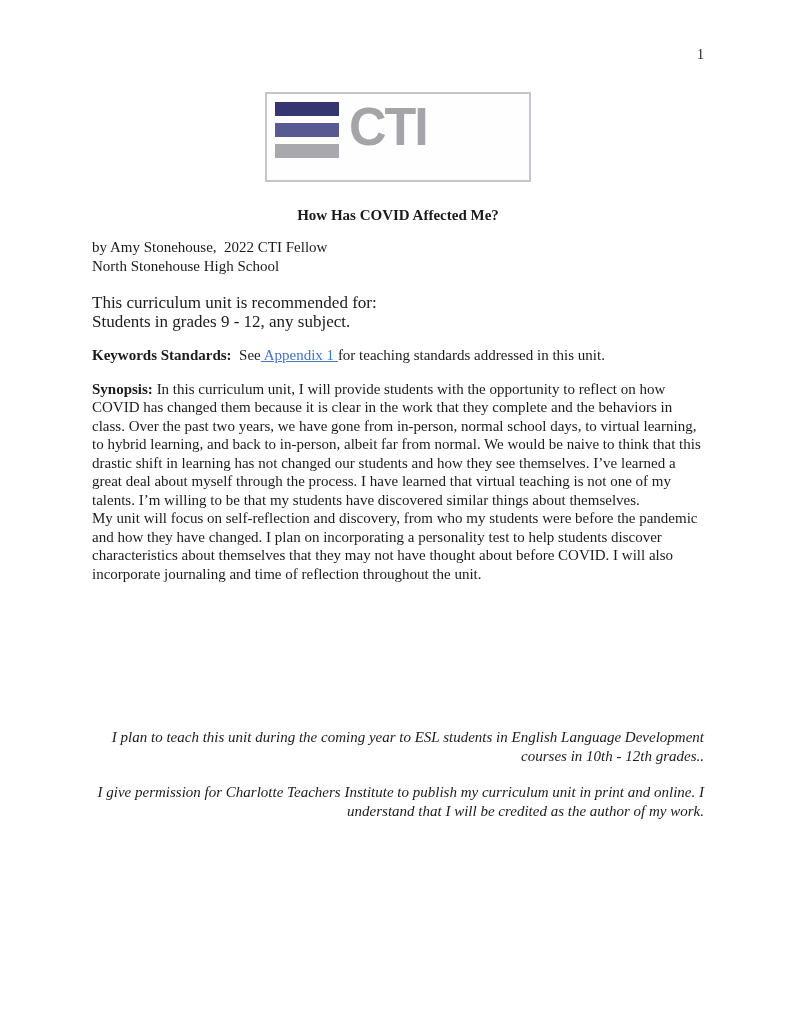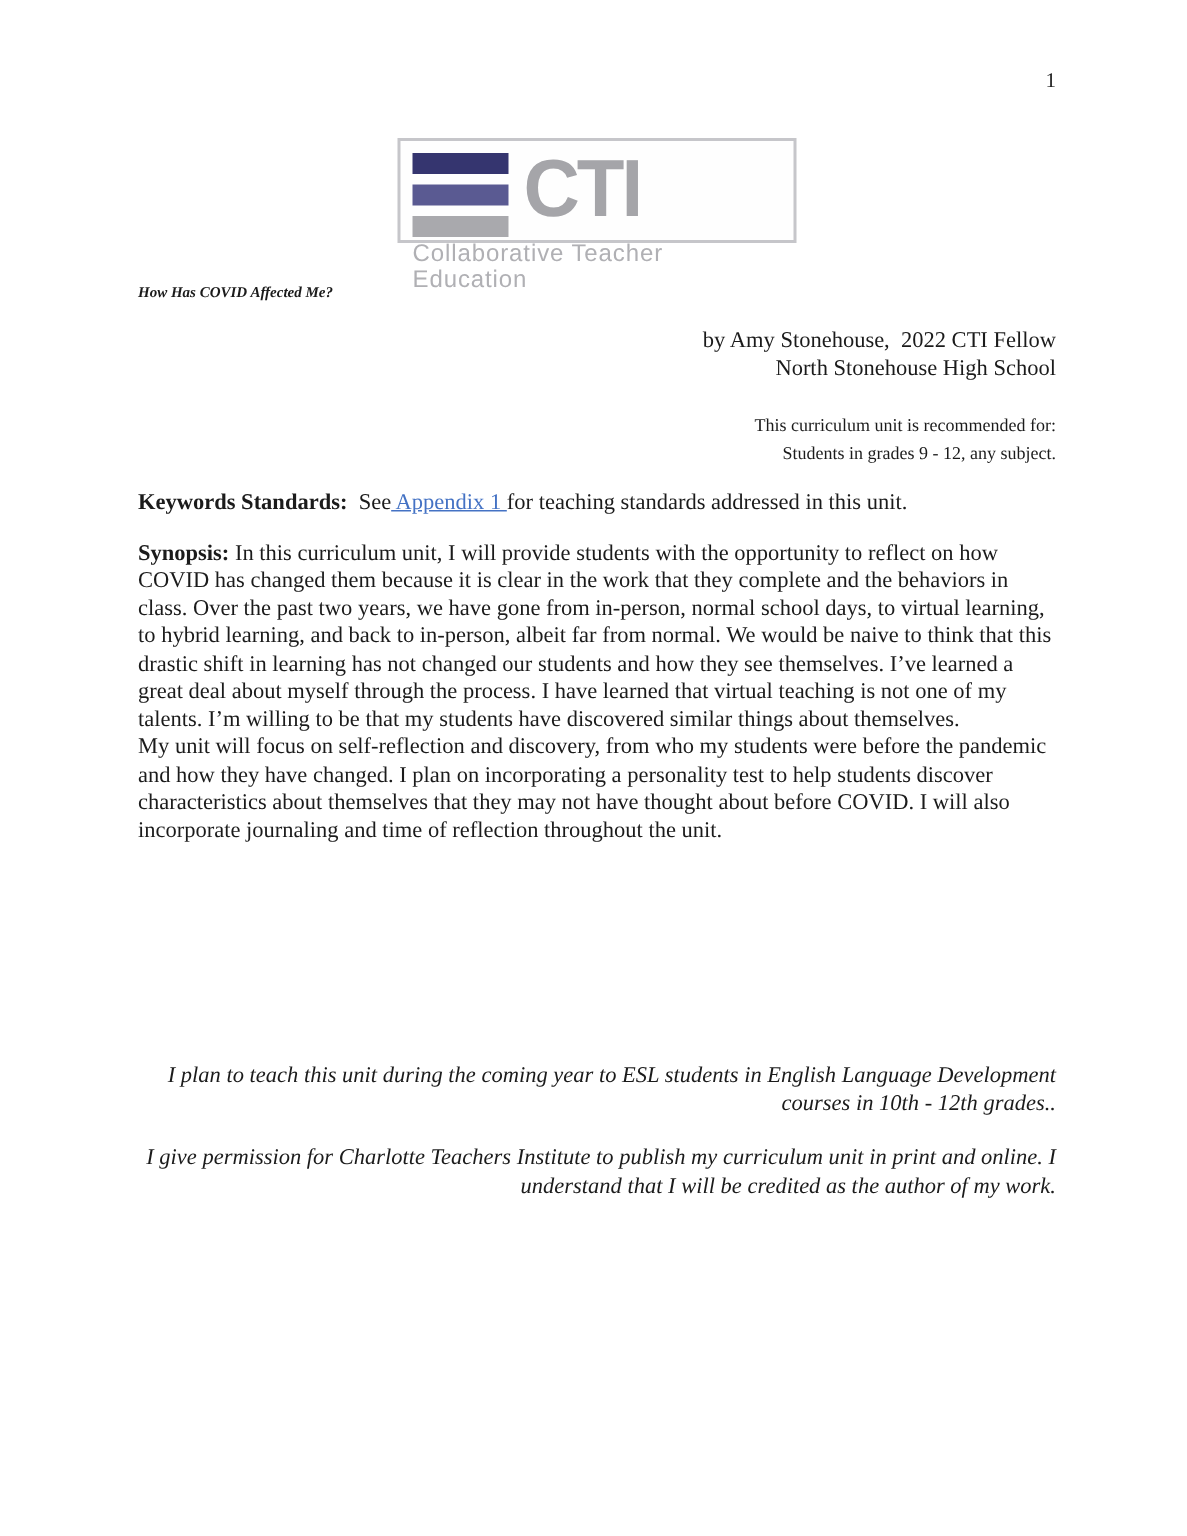--- a/index.html
+++ b/index.html
@@ -17,21 +17,21 @@
   }
   .pw { white-space: pre-wrap; }
   .page-number {
     text-align: right;
     font-size: 14px; line-height: 18px;
     color: #222;
   }
   
   .logo {
     box-sizing: border-box;
-    width: 266px; height: 70px;
+    width: 266px; height: 90px;
     margin: 28px auto 0 auto;
     border: 2px solid var(--logo_border, #c6c6ca);
     background: #fefefe;
     padding: 5px 8px 4px 8px;
     font-family: "Liberation Sans", sans-serif;
   }
   .logo-main { display: flex; align-items: flex-start; }
   .logo-bars { display: flex; flex-direction: column; gap: 7px; width: 64px; padding-top: 3px; }
   .bar { height: 14px; width: 64px; }
   .bar1 { background: var(--logo_bar1, #35356f); }
@@ -51,28 +51,28 @@
     color: var(--logo_text, #a5a5a9);
     letter-spacing: 0.2px;
   }
   .logo-tagline {
     margin-top: 3px;
     font-size: 16px; line-height: 17px;
     color: var(--logo_tagline, #b0b0b4);
     letter-spacing: 0.6px;
   }
   
-  .center { text-align: right; }
+  .center { text-align: left; }
   .title {
     margin: 24px 0 0 0;
-    font-size: 10px; font-weight: bold; line-height: 19px;
-    font-style: italic;
+    font-size: 15px; font-weight: bold; line-height: 19px;
+    text-align: center;
   }
   .byline-block { margin-top: 13px; font-size: 15px; line-height: 18.5px; }
-  .rec-block { margin-top: 19px; font-size: 12px; line-height: 18.5px; }
+  .rec-block { margin-top: 19px; font-size: 17px; line-height: 18.5px; }
   .para {
     margin: 0; font-size: 15px; line-height: 18.5px;
     text-align: left;
   }
   .kw { margin-top: 22px; }
   .ts { margin-top: 15px; }
   .syn { margin-top: 15px; }
   b { font-weight: bold; }
   a.applink {
     color: var(--link, #4472c4);
@@ -95,21 +95,20 @@
 
   <div class="logo">
     <div class="logo-main">
       <div class="logo-bars">
         <div class="bar bar1"></div>
         <div class="bar bar2"></div>
         <div class="bar bar3"></div>
       </div>
       <div class="logo-cti">CTI</div>
     </div>
-    <div class="logo-tagline">Collaborative Teacher Education</div>
   </div>
 
   <h1 class="title">How Has COVID Affected Me?</h1>
 
   <div class="byline-block center">
     <div class="pw">by Amy Stonehouse,  2022 CTI Fellow</div>
     <div>North Stonehouse High School</div>
   </div>
 
   <div class="rec-block center">

